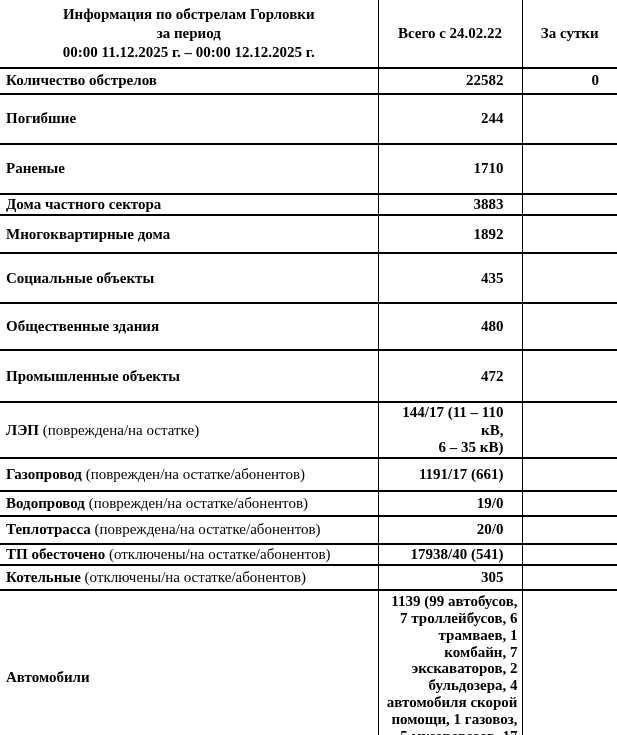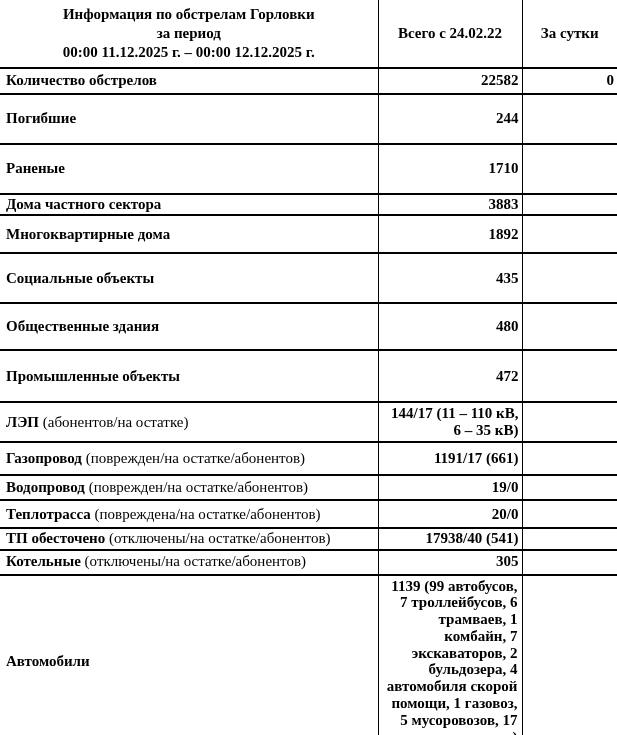--- a/index.html
+++ b/index.html
@@ -14,21 +14,21 @@
     table-layout: fixed;
   }
   col.c-label { width: 378px; }
   col.c-total { width: 144px; }
   col.c-daily { width: 95px; }
   td, th {
     border-bottom: 2px solid #000000;
     vertical-align: middle;
     font-size: 15px;
     line-height: 1.15;
-    padding: 1px 3px;
+    padding: 1px 18px;
     overflow: hidden;
   }
   td.total-cell, th.total-cell {
     border-left: 1.5px solid #000000;
     border-right: 1.5px solid #000000;
   }
   tr.last-row td { border-bottom: none; }
   th.title-cell {
     font-weight: bold; text-align: center;
     white-space: pre-line; line-height: 1.25;
@@ -120,21 +120,21 @@
       <td class="daily-cell"></td>
     </tr>
 
     <tr>
       <td class="label-cell"><span class="lbl">Промышленные объекты</span><span class="note"></span></td>
       <td class="total-cell">472</td>
       <td class="daily-cell"></td>
     </tr>
 
     <tr>
-      <td class="label-cell"><span class="lbl">ЛЭП</span><span class="note"> (абонентов/на остатке)</span></td>
+      <td class="label-cell"><span class="lbl">ЛЭП</span><span class="note"> (повреждена/на остатке)</span></td>
       <td class="total-cell">144/17 (11 – 110 кВ,
 6 – 35 кВ)</td>
       <td class="daily-cell"></td>
     </tr>
 
     <tr>
       <td class="label-cell"><span class="lbl">Газопровод</span><span class="note"> (поврежден/на остатке/абонентов)</span></td>
       <td class="total-cell">1191/17 (661)</td>
       <td class="daily-cell"></td>
     </tr>

